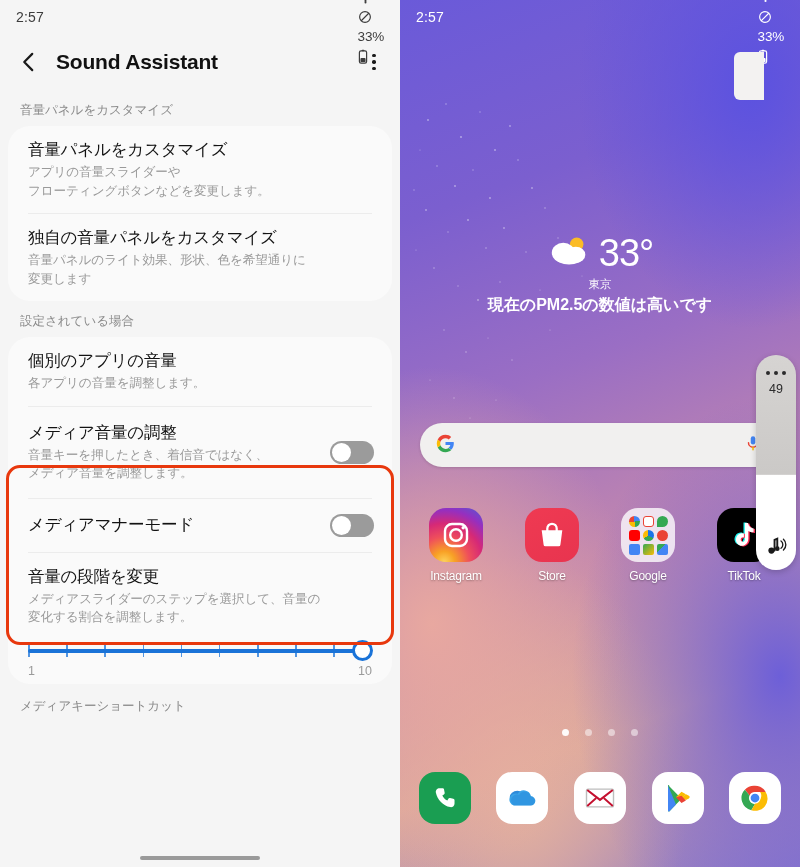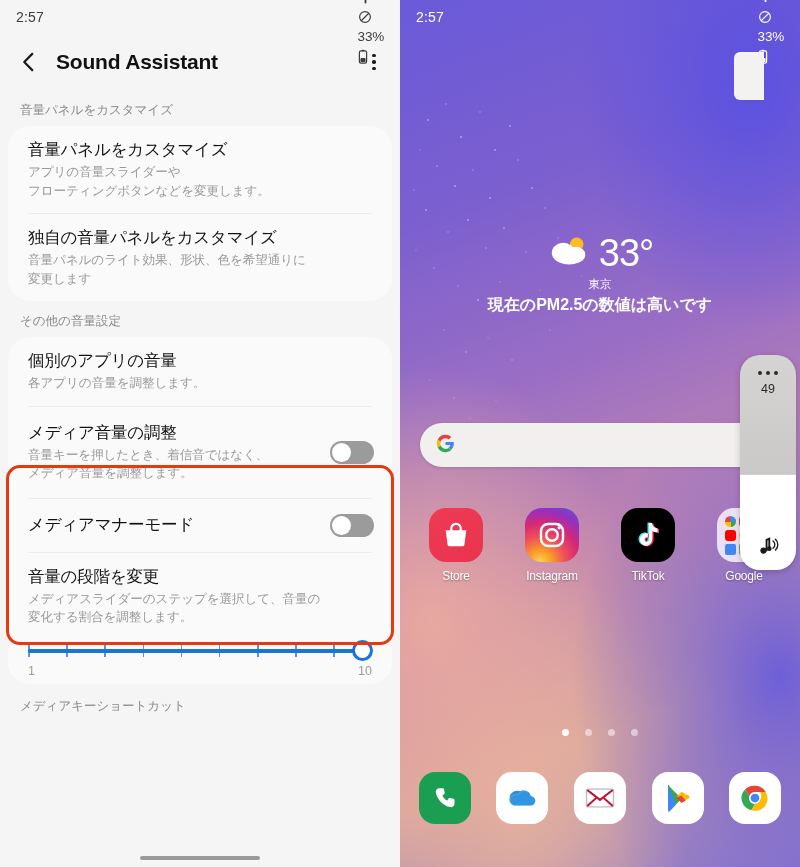--- a/index.html
+++ b/index.html
@@ -204,21 +204,21 @@
   }
   .dock-icon {
     width: 52px; height: 52px; border-radius: 16px;
     display: flex; align-items: center; justify-content: center;
     overflow: hidden;
   }
 
   
   .volpanel {
     position: absolute; right: 4px; top: 355px;
-    width: 56px; height: 215px;
+    width: 40px; height: 215px;
     border-radius: 20px;
     background: linear-gradient(180deg, #d6d4d2 0%, #cbc9c7 55%, #cbc9c7 55.5%, #ffffff 56%, #ffffff 100%);
     box-shadow: 0 2px 6px rgba(0,0,0,.2);
     display: flex; flex-direction: column; align-items: center;
   }
   .vp-dots { margin-top: 16px; display: flex; gap: 4px; }
   .vp-dots i { width: 4px; height: 4px; border-radius: 50%; background: #2b2b2b; display:block; }
   .vp-num { margin-top: 7px; font-size: 12.5px; color: #2b2b2b; }
   .vp-note { position: absolute; bottom: 14px; left: 0; right: 0; display: flex; justify-content: center; }
   .vp-sidetab {
@@ -294,21 +294,21 @@
       <div class="divider"></div>
       <div class="row">
         <div class="texts">
           <div class="row-title">独自の音量パネルをカスタマイズ</div>
           <div class="row-sub">音量パネルのライト効果、形状、色を希望通りに
 変更します</div>
         </div>
       </div>
     </div>
 
-    <div class="section-label">その他の音量設定</div>
+    <div class="section-label">設定されている場合</div>
     <div class="card" style="position:relative;">
       <div class="row">
         <div class="texts">
           <div class="row-title">個別のアプリの音量</div>
           <div class="row-sub">各アプリの音量を調整します。</div>
         </div>
       </div>
       <div class="divider"></div>
 
       <div class="row" style="padding-top:15px;padding-bottom:15px;">
@@ -481,65 +481,65 @@
           <rect x="9" y="3" width="6" height="11" rx="3" fill="#4285F4"></rect>
           <path d="M6 11.5a6 6 0 0012 0" fill="none" stroke="#EA4335" stroke-width="2" stroke-linecap="round"></path>
           <path d="M12 17.5V21" stroke="#FBBC05" stroke-width="2" stroke-linecap="round"></path>
         </svg>
       </span>
     </div>
 
     <div class="apps-row">
 
       <div class="app">
-        <div class="app-icon" style="background:linear-gradient(150deg,#ef3a52,#e8344f);">
-          <svg width="30" height="30" viewBox="0 0 32 32">
-            <path d="M5 11h22l-2 15a2 2 0 01-2 2H9a2 2 0 01-2-2L5 11z" fill="#fff"></path>
-            <path d="M11 12V9a5 5 0 0110 0v3" fill="none" stroke="#fff" stroke-width="2.4" stroke-linecap="round"></path>
-          </svg>
-        </div>
-        <div class="app-label">Store</div>
-      </div>
-
-      <div class="app">
         <div class="app-icon" style="background:radial-gradient(circle at 28% 100%, #fdd35c 0%, #f8a125 16%, #ef4f5b 38%, #d62976 58%, #962fbf 78%, #4f5bd5 100%);">
           <svg width="32" height="32" viewBox="0 0 32 32">
             <rect x="5" y="5" width="22" height="22" rx="7" fill="none" stroke="#fff" stroke-width="2.4"></rect>
             <circle cx="16" cy="16" r="5.8" fill="none" stroke="#fff" stroke-width="2.4"></circle>
             <circle cx="23.2" cy="8.8" r="1.7" fill="#fff"></circle>
           </svg>
         </div>
         <div class="app-label">Instagram</div>
       </div>
 
       <div class="app">
-        <div class="app-icon" style="background:#000;">
-          <svg width="26" height="28" viewBox="0 0 26 28">
-            <path d="M17 2c.6 3.2 2.6 5.1 5.6 5.4v3.9c-1.9.1-3.7-.4-5.3-1.4v7.6c0 5.5-5.1 9-9.4 6.4-3-1.8-3.9-5.9-1.9-8.9 1.6-2.4 4.4-3.3 6.9-2.6v4c-1.9-.6-3.6.8-3.2 2.7.3 1.5 2 2.3 3.3 1.4.6-.4.9-1.1.9-1.9V2H17z" fill="#25F4EE" transform="translate(-1.4,-0.6)"></path>
-            <path d="M17 2c.6 3.2 2.6 5.1 5.6 5.4v3.9c-1.9.1-3.7-.4-5.3-1.4v7.6c0 5.5-5.1 9-9.4 6.4-3-1.8-3.9-5.9-1.9-8.9 1.6-2.4 4.4-3.3 6.9-2.6v4c-1.9-.6-3.6.8-3.2 2.7.3 1.5 2 2.3 3.3 1.4.6-.4.9-1.1.9-1.9V2H17z" fill="#FE2C55" transform="translate(1.4,0.6)"></path>
-            <path d="M17 2c.6 3.2 2.6 5.1 5.6 5.4v3.9c-1.9.1-3.7-.4-5.3-1.4v7.6c0 5.5-5.1 9-9.4 6.4-3-1.8-3.9-5.9-1.9-8.9 1.6-2.4 4.4-3.3 6.9-2.6v4c-1.9-.6-3.6.8-3.2 2.7.3 1.5 2 2.3 3.3 1.4.6-.4.9-1.1.9-1.9V2H17z" fill="#fff"></path>
+        <div class="app-icon" style="background:linear-gradient(150deg,#ef3a52,#e8344f);">
+          <svg width="30" height="30" viewBox="0 0 32 32">
+            <path d="M5 11h22l-2 15a2 2 0 01-2 2H9a2 2 0 01-2-2L5 11z" fill="#fff"></path>
+            <path d="M11 12V9a5 5 0 0110 0v3" fill="none" stroke="#fff" stroke-width="2.4" stroke-linecap="round"></path>
           </svg>
         </div>
-        <div class="app-label">TikTok</div>
+        <div class="app-label">Store</div>
       </div>
 
       <div class="app">
         <div class="app-icon folder">
           <span style="background:conic-gradient(#4285F4 0 25%,#34A853 0 50%,#FBBC05 0 75%,#EA4335 0 100%);border-radius:50%;"></span>
           <span style="background:#fff;border:1.4px solid #EA4335;"></span>
           <span style="background:#34A853;border-radius:50% 50% 50% 0;"></span>
           <span style="background:#FF0000;border-radius:3px;"></span>
           <span style="background:conic-gradient(#1a73e8 0 33%,#34A853 0 66%,#FBBC05 0 100%);border-radius:50%;"></span>
           <span style="background:#EA4335;border-radius:50%;"></span>
           <span style="background:#4285F4;border-radius:2px;"></span>
           <span style="background:linear-gradient(135deg,#34A853,#FBBC05);border-radius:2px;"></span>
           <span style="background:linear-gradient(135deg,#34A853 40%,#4285F4 40%);border-radius:2px;"></span>
         </div>
         <div class="app-label">Google</div>
       </div>
+
+      <div class="app">
+        <div class="app-icon" style="background:#000;">
+          <svg width="26" height="28" viewBox="0 0 26 28">
+            <path d="M17 2c.6 3.2 2.6 5.1 5.6 5.4v3.9c-1.9.1-3.7-.4-5.3-1.4v7.6c0 5.5-5.1 9-9.4 6.4-3-1.8-3.9-5.9-1.9-8.9 1.6-2.4 4.4-3.3 6.9-2.6v4c-1.9-.6-3.6.8-3.2 2.7.3 1.5 2 2.3 3.3 1.4.6-.4.9-1.1.9-1.9V2H17z" fill="#25F4EE" transform="translate(-1.4,-0.6)"></path>
+            <path d="M17 2c.6 3.2 2.6 5.1 5.6 5.4v3.9c-1.9.1-3.7-.4-5.3-1.4v7.6c0 5.5-5.1 9-9.4 6.4-3-1.8-3.9-5.9-1.9-8.9 1.6-2.4 4.4-3.3 6.9-2.6v4c-1.9-.6-3.6.8-3.2 2.7.3 1.5 2 2.3 3.3 1.4.6-.4.9-1.1.9-1.9V2H17z" fill="#FE2C55" transform="translate(1.4,0.6)"></path>
+            <path d="M17 2c.6 3.2 2.6 5.1 5.6 5.4v3.9c-1.9.1-3.7-.4-5.3-1.4v7.6c0 5.5-5.1 9-9.4 6.4-3-1.8-3.9-5.9-1.9-8.9 1.6-2.4 4.4-3.3 6.9-2.6v4c-1.9-.6-3.6.8-3.2 2.7.3 1.5 2 2.3 3.3 1.4.6-.4.9-1.1.9-1.9V2H17z" fill="#fff"></path>
+          </svg>
+        </div>
+        <div class="app-label">TikTok</div>
+      </div>
     </div>
 
     <div class="page-dots">
       <i class="active"></i>
       <i></i>
       <i></i>
       <i></i>
     </div>
 
     <div class="dock">

